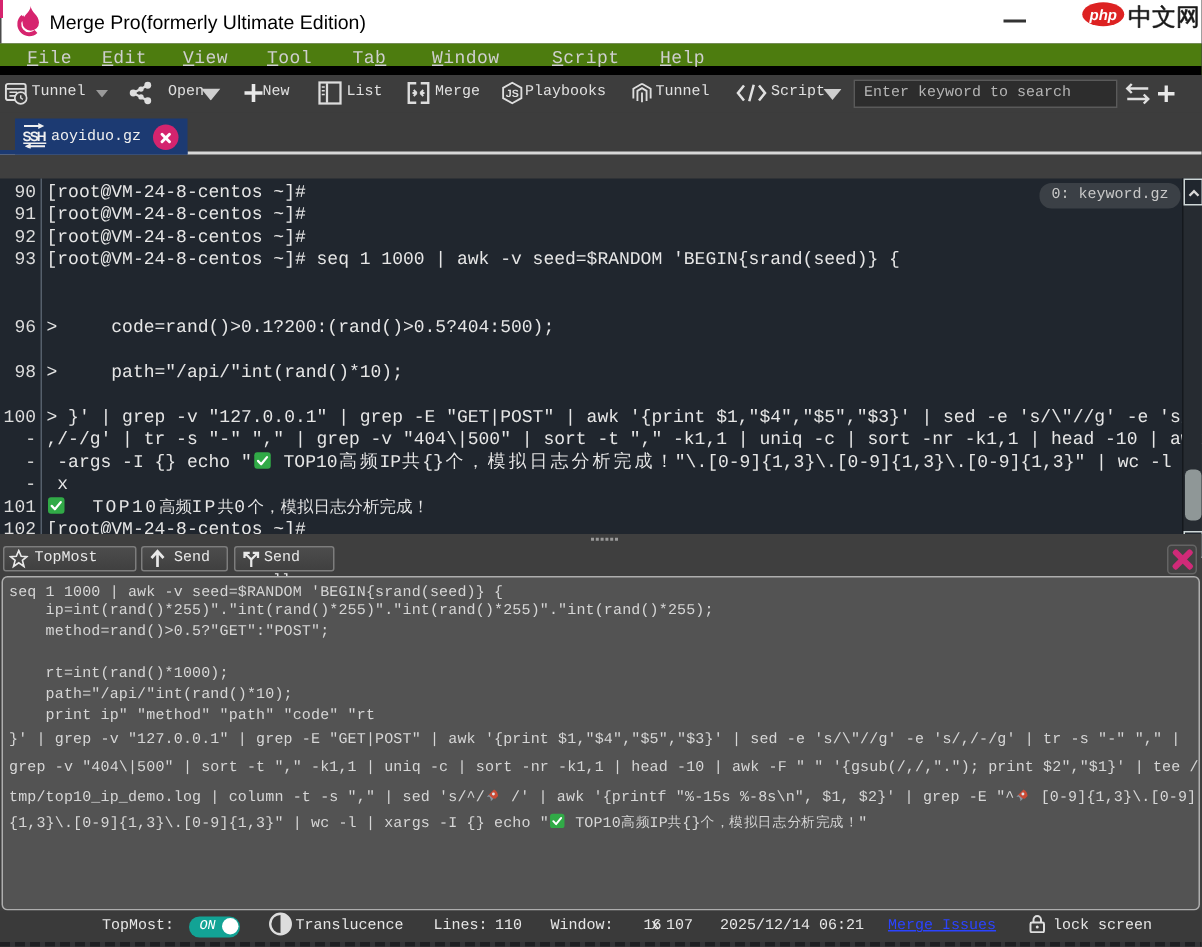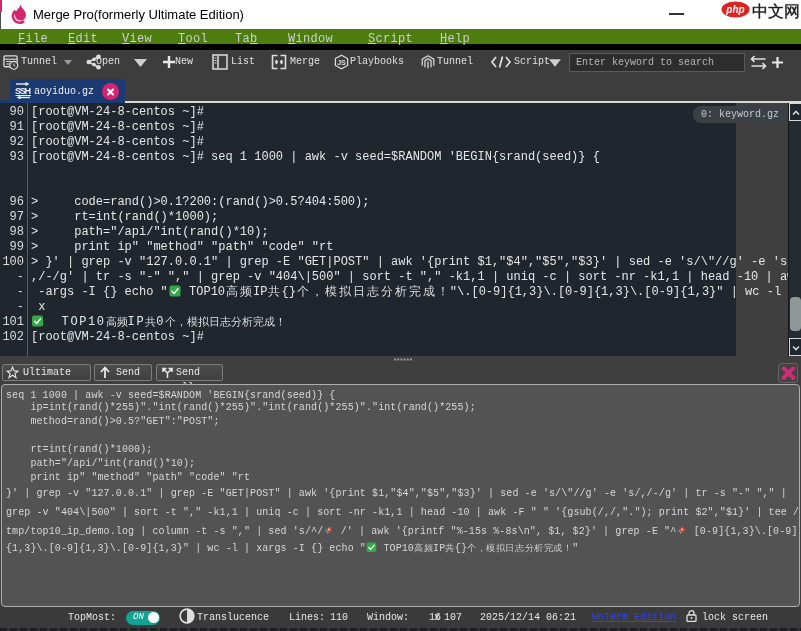--- a/index.html
+++ b/index.html
@@ -36,21 +36,21 @@
 #tabstrip { position:absolute; left:0; top:25px; width:125px; height:3px; background:#1c3a72; }
 #tab .lbl { position:absolute; left:24px; top:7px; font-size:10px; color:#f0f0f0; }
 #tabclose { position:absolute; left:92px; top:4px; width:17px; height:17px; border-radius:50%;
   background:#d4246e; }
 #tabclose:before, #tabclose:after { content:""; position:absolute; left:4.2px; top:7.6px;
   width:9px; height:2px; background:#fff; border-radius:1px; }
 #tabclose:before { transform:rotate(45deg); }
 #tabclose:after { transform:rotate(-45deg); }
 
 
-#term { position:absolute; left:0; top:103px; width:736px; height:253px; background:#20262e; }
+#term { position:absolute; left:0; top:119px; width:801px; height:253px; background:#20262e; }
 #gutsep { position:absolute; left:27px; top:0; width:1px; height:253px; background:#555f6b; }
 .tr { position:absolute; left:0; height:15px; width:788px; font-size:12px; letter-spacing:0; line-height:15px;
   color:#e6e6e6; white-space:pre; }
 .gn { position:absolute; left:0; width:24px; text-align:right; color:#dcdcdc; }
 .tx { position:absolute; left:31px; }
 .cj { width:12px; height:12px; display:inline-block; vertical-align:-1.8px; margin:0 1px;
   fill:#e6e6e6; }
 .out { letter-spacing:1.6px; }
 .out .cj { width:11px; height:11px; margin:0; }
 .out .emj { width:13px; height:12px; }
@@ -208,21 +208,21 @@
         <path d="M0 0 H8 L4 5 Z" fill="#9a9a9a"></path>
       </svg>
     <svg class="tico" style="left:86px;top:4px" width="16" height="16" viewBox="0 0 16 16" fill="#ddd">
       <circle cx="12.5" cy="2.8" r="2.3"></circle>
         <circle cx="12.5" cy="13.2" r="2.3"></circle>
         <circle cx="2.8" cy="8" r="2.3"></circle>
       <path d="M2.8 8 L12.5 2.8 M2.8 8 L12.5 13.2" stroke="#ddd" stroke-width="1.6"></path>
       <circle cx="8" cy="5.4" r="1.8"></circle>
         <circle cx="8" cy="10.6" r="1.8"></circle>
     </svg>
-    <span class="tbl" style="left:96px">Open</span>
+    <span class="tbl" style="left:112px">Open</span>
     <svg class="tico" style="left:134px;top:9px" width="13" height="8" viewBox="0 0 13 8">
         <path d="M0 0 H13 L6.5 8 Z" fill="#cfcfcf"></path>
       </svg>
     <svg class="tico" style="left:162px;top:5px" width="14" height="14" viewBox="0 0 14 14">
         <path d="M7 1 V13 M1 7 H13" stroke="#e8e8e8" stroke-width="2.4"></path>
       </svg>
     <span class="tbl" style="left:175px">New</span>
     <svg class="tico" style="left:212px;top:4px" width="16" height="16" viewBox="0 0 16 16">
       <rect x="1" y="1" width="14" height="14" fill="none" stroke="#ddd" stroke-width="1.5"></rect>
       <path d="M6 1.5 V14.5" stroke="#ddd" stroke-width="1.5"></path>
@@ -274,23 +274,21 @@
     </div>
     <div id="tabstrip"></div>
   </div>
   <div id="term">
     <div id="gutsep"></div>
 <div class="tr" style="top:2px"><span class="gn">90</span><span class="tx">[root@VM-24-8-centos ~]#</span></div>
 <div class="tr" style="top:17px"><span class="gn">91</span><span class="tx">[root@VM-24-8-centos ~]#</span></div>
 <div class="tr" style="top:32px"><span class="gn">92</span><span class="tx">[root@VM-24-8-centos ~]#</span></div>
 <div class="tr" style="top:47px"><span class="gn">93</span><span class="tx">[root@VM-24-8-centos ~]# seq 1 1000 | awk -v seed=$RANDOM 'BEGIN{srand(seed)} {</span></div>
 <div class="tr" style="top:92px"><span class="gn">96</span><span class="tx">&gt;     code=rand()&gt;0.1?200:(rand()&gt;0.5?404:500);</span></div>
-<div class="tr" style="top:107px"><span class="gn">97</span><span class="tx">&gt;     rt=int(rand()*1000);</span></div>
 <div class="tr" style="top:122px"><span class="gn">98</span><span class="tx">&gt;     path="/api/"int(rand()*10);</span></div>
-<div class="tr" style="top:137px"><span class="gn">99</span><span class="tx">&gt;     print ip" "method" "path" "code" "rt</span></div>
 <div class="tr" style="top:152px"><span class="gn">100</span><span class="tx">&gt; }' | grep -v "127.0.0.1" | grep -E "GET|POST" | awk '{print $1,"$4","$5","$3}' | sed -e 's/\"//g' -e 's/</span></div>
 <div class="tr" style="top:167px"><span class="gn">-</span><span class="tx">,/-/g' | tr -s "-" "," | grep -v "404\|500" | sort -t "," -k1,1 | uniq -c | sort -nr -k1,1 | head -10 | awk</span></div>
 <div class="tr" style="top:182px"><span class="gn">-</span><span class="tx"> -args -I {} echo "<svg class="cj emj">
             <use href="#echeck"></use>
           </svg> TOP10<svg class="cj">
             <use href="#g0"></use>
           </svg><svg class="cj">
             <use href="#g1"></use>
           </svg>IP<svg class="cj">
             <use href="#g2"></use>
@@ -374,21 +372,21 @@
           <rect x="6.4" y="0.5" width="2" height="2"></rect>
           <rect x="9.6" y="0.5" width="2" height="2"></rect>
           <rect x="12.8" y="0.5" width="2" height="2"></rect>
           <rect x="16" y="0.5" width="2" height="2"></rect>
         </g>
       </svg>
     <div class="mbtn" style="left:2px;width:89px">
       <svg class="abs" style="left:3px;top:1px" width="13" height="13" viewBox="0 0 24 24">
           <path d="M12 2 L15 9 L22 9.5 L16.5 14 L18.5 21.5 L12 17 L5.5 21.5 L7.5 14 L2 9.5 L9 9 Z" fill="none" stroke="#e8e8e8" stroke-width="2"></path>
         </svg>
-      <span style="position:absolute;left:20px">Ultimate</span>
+      <span style="position:absolute;left:20px">TopMost</span>
       </div>
     <div class="mbtn" style="left:94px;width:58px">
       <svg class="abs" style="left:4px;top:1px" width="12" height="13" viewBox="0 0 12 13">
           <path d="M6 12 V2 M2 6 L6 1.5 L10 6" stroke="#e8e8e8" stroke-width="1.8" fill="none"></path>
         </svg>
       <span style="position:absolute;left:21px">Send</span>
       </div>
     <div class="mbtn" style="left:156px;width:67px">
       <svg class="abs" style="left:4px;top:1px" width="13" height="13" viewBox="0 0 13 13">
           <path d="M6.5 12 V7 M6.5 7 L2 2.5 M6.5 7 L11 2.5 M2 6 V2.5 H5.5 M11 6 V2.5 H7.5" stroke="#e8e8e8" stroke-width="1.5" fill="none"></path>
@@ -454,21 +452,21 @@
         <path d="M7 1 A6 6 0 0 1 7 13 Z" fill="#ddd"></path>
       </svg>
     <span style="left:197px">Translucence</span>
     <span style="left:289px">Lines:</span>
       <span style="left:330px">110</span>
     <span style="left:367px">Window:</span>
       <span style="left:429px">16</span>
       <span style="left:434px">x</span>
       <span style="left:444px">107</span>
     <span style="left:480px">2025/12/14 06:21</span>
-    <span id="issues" style="left:592px">WoTerm Edition</span>
+    <span id="issues" style="left:592px">Merge Issues</span>
     <svg class="abs" style="left:686px;top:2.5px" width="11" height="12" viewBox="0 0 11 12">
         <rect x="1" y="5" width="9" height="6.5" rx="1" fill="none" stroke="#ddd" stroke-width="1.3"></rect>
         <path d="M3 5 V3.2 A2.5 2.5 0 0 1 8 3.2 V5" stroke="#ddd" stroke-width="1.3" fill="none"></path>
         <circle cx="5.5" cy="8" r="1" fill="#ddd"></circle>
       </svg>
     <span style="left:702px">lock screen</span>
   </div>
   <div id="bedge"></div>
 </div>
 </body></html>

